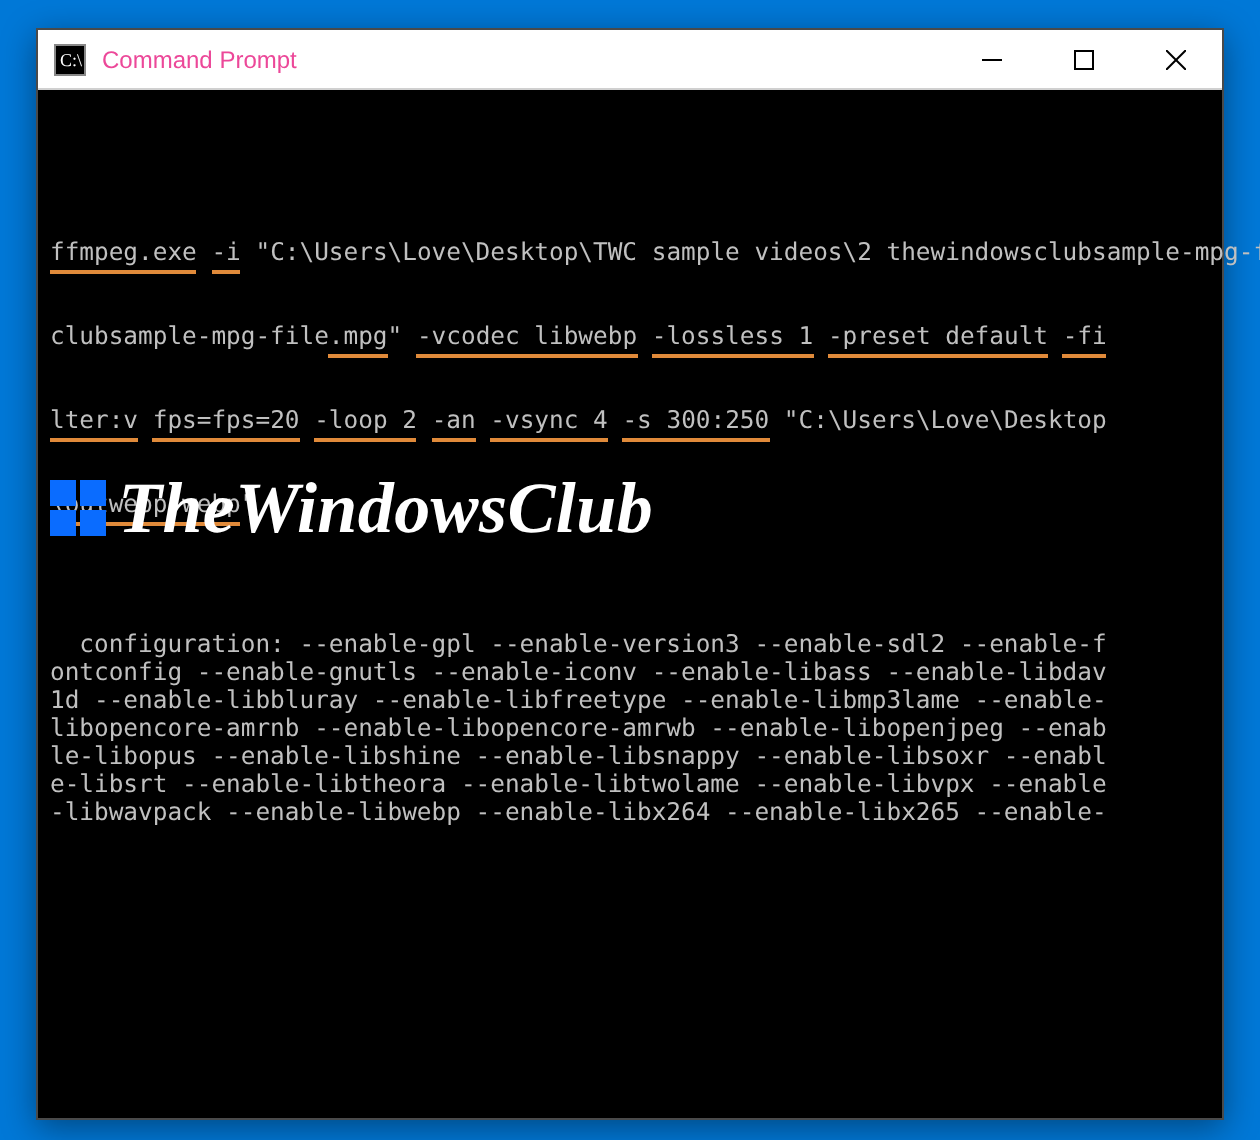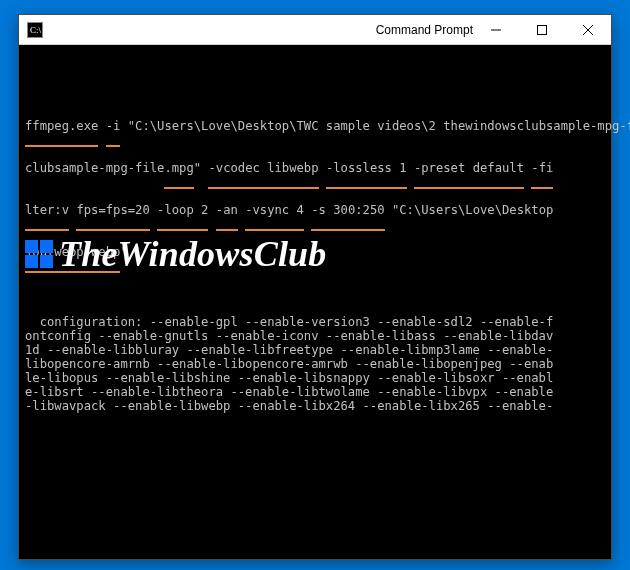--- a/index.html
+++ b/index.html
@@ -27,23 +27,22 @@
   }
   .titlebar .cmd-icon {
     width: 16px; height: 16px;
     margin-right: 8px;
     display: inline-flex;
     align-items: center; justify-content: center;
   }
   .titlebar .title {
     font-family: "Segoe UI", Arial, sans-serif;
     font-size: 12px;
-    color: #000000;
+    color: #ec4899;
     flex: 1;
-    text-align: right;
   }
   .titlebar .win-controls {
     display: flex;
     height: 100%;
   }
   .titlebar .win-btn {
     width: 46px; height: 30px;
     display: flex;
     align-items: center; justify-content: center;
     font-family: "Segoe UI", Arial, sans-serif;
@@ -54,21 +53,21 @@
   .terminal {
     padding: 4px 6px 4px 6px;
     color: #c0c0c0;
     font-size: 12.2px;
     line-height: 14px;
     white-space: pre;
     font-family: "Consolas","Lucida Console",monospace;
     letter-spacing: 0px;
   }
   .terminal .line { white-space: pre; }
-  .hl { border-bottom: 2px solid #e08a3a; padding-bottom: 12px; }
+  .hl { border-bottom: 2px solid #e08a3a; padding-bottom: 2px; }
   .watermark {
     position: absolute;
     left: 6px; top: 218px;
     font-family: Georgia, "Times New Roman", serif;
     font-style: italic;
     font-weight: 600;
     font-size: 36px;
     color: #fff;
     pointer-events: none;
     letter-spacing: 0.2px;

